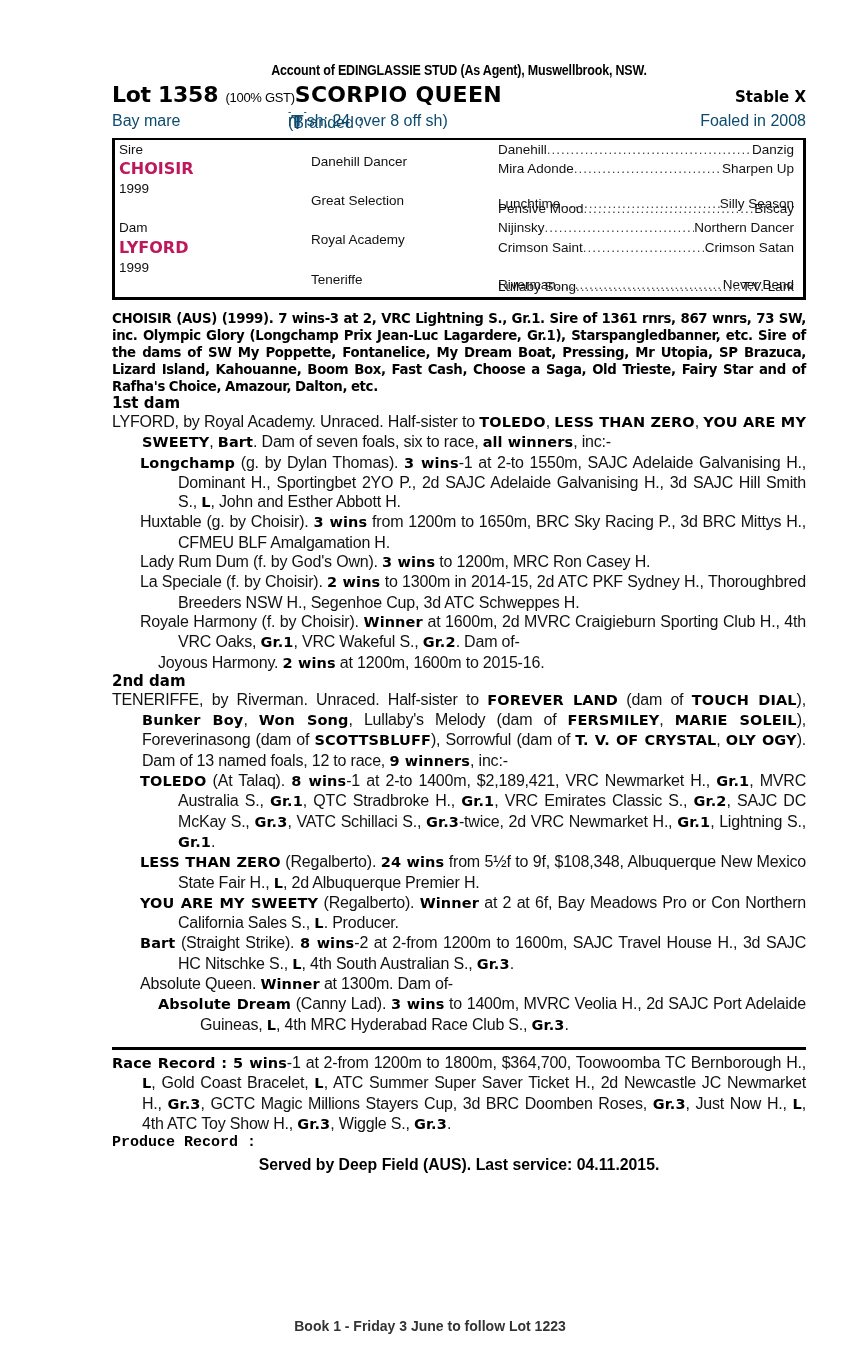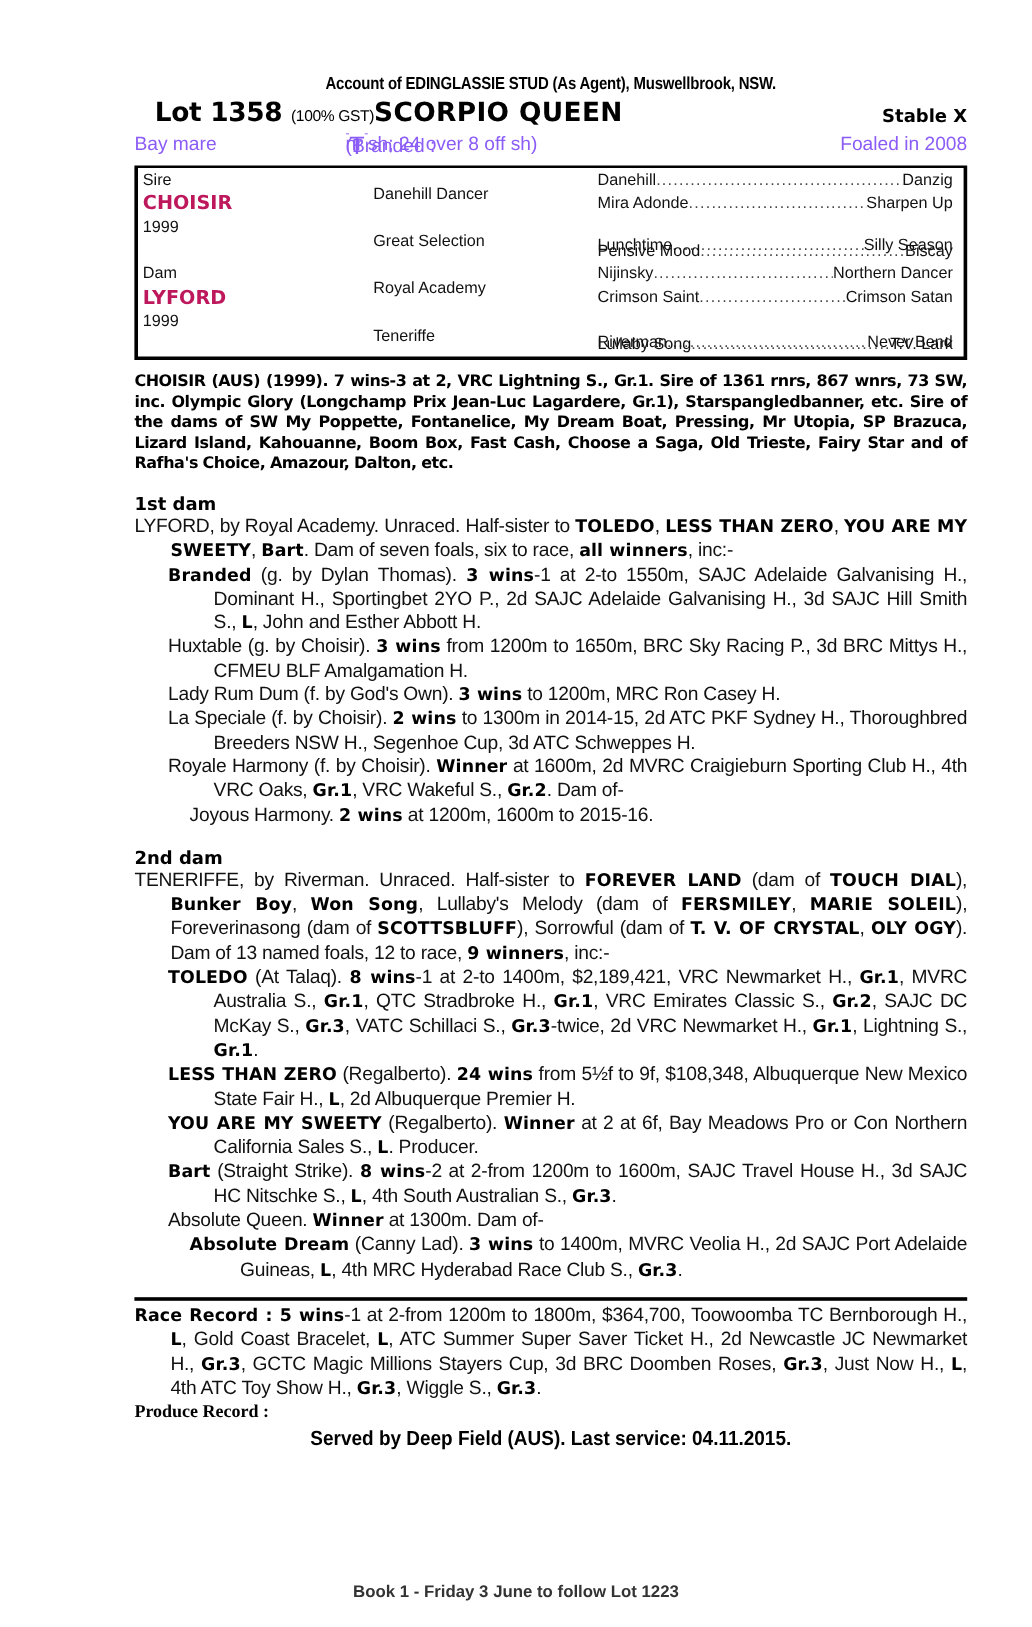--- a/index.html
+++ b/index.html
@@ -1,26 +1,26 @@
 <!DOCTYPE html>
 <html><head>
 <meta charset="utf-8">
 <style>
   html, body { margin:0; padding:0; background:#ffffff; }
   body { width:860px; height:1356px; position:relative; overflow:hidden; color:#000; font-family:"Liberation Sans", sans-serif; }
   .page { position:absolute; left:112px; top:60px; width:694px; }
 
   .account { text-align:center; font-family:"Liberation Sans", sans-serif; font-weight:bold; font-size:14.5px; letter-spacing:-0.2px; transform:scaleX(0.86); transform-origin:center; margin-top:2px; height:20px; }
-  .lotline { position:relative; height:28px; white-space:nowrap;margin-left:17px; }
+  .lotline { position:relative; height:28px; white-space:nowrap; }
   .lot-no { position:absolute; left:0; top:0; font-family:"DejaVu Sans", sans-serif; font-weight:bold; font-size:22px; letter-spacing:-0.3px; }
   .gst { font-family:"Liberation Sans", sans-serif; font-weight:normal; font-size:13px; }
   .horse-name { font-family:"DejaVu Sans", sans-serif; font-weight:bold; font-size:22px; letter-spacing:0.3px; }
   .stable { position:absolute; right:0; top:6px; font-family:"DejaVu Sans", sans-serif; font-weight:bold; font-size:15px; }
 
-  .infoline { position:relative; height:26px; font-size:16px; color:#8b5cf6; }
+  .infoline { position:relative; height:26px; font-size:16px; color:#0c4a6e; }
   .infoline span { position:absolute; top:2px; }
   .color { left:0; }
   .brand { left:176px; }
   .brand-glyph { position:relative; display:inline-block; font-size:21px; line-height:16px; padding:0 3px; top:-3px; }
   .brand-glyph::before, .brand-glyph::after { content:"-"; position:absolute; top:-10px; font-size:10px; }
   .brand-glyph::before { left:0; } .brand-glyph::after { right:0; }
   .foaled { right:0; }
 
   .ped { position:relative; border-left:3px solid #000; border-top:2px solid #000; border-right:3px solid #000; border-bottom:3px solid #000; height:157px; margin-top:2px; font-size:13.5px; color:#111; }
   .ped .cell { position:absolute; white-space:nowrap; }
@@ -28,30 +28,30 @@
   .ped .big { left:4px; font-family:"DejaVu Sans", sans-serif; font-weight:bold; font-size:16px; color:#be185d; }
   .ped .c2 { left:196px;margin-top:12px; }
   .ped .c3 { left:383px; width:296px; display:flex; }
   .ped .c3 .a { white-space:nowrap; }
   .ped .c3 .dots { flex:1; overflow:hidden; white-space:nowrap; letter-spacing:1px; color:#444; }
   .ped .c3 .dots::after { content:"........................................................................................................"; }
   .ped .c3 .b { white-space:nowrap; }
 
   .sire-para { margin-top:10px; font-family:"DejaVu Sans", sans-serif; font-weight:bold; font-size:13.3px; line-height:17px; text-align:justify; letter-spacing:-0.35px; word-spacing:-0.5px; }
 
-  .sec-h { font-family:"DejaVu Sans", sans-serif; font-weight:bold; font-size:15px; margin-top:17px; line-height:17px; }
+  .sec-h { font-family:"DejaVu Sans", sans-serif; font-weight:bold; font-size:15px; line-height:17px; }
   .para { font-size:16px; line-height:19.3px; text-align:justify; color:#111; letter-spacing:-0.2px; }
   .para b { font-family:"DejaVu Sans", sans-serif; font-weight:bold; color:#000; letter-spacing:0.1px; font-size:14.5px; }
   .hang0 { padding-left:30px; text-indent:-30px; }
   .hang1 { padding-left:66px; text-indent:-38px; margin-left:0; }
   .hang2 { padding-left:88px; text-indent:-42px; }
 
   .rule { border-top:3px solid #000; margin-top:12px; }
   .race { margin-top:3px; }
-  .produce-h { font-family:Liberation Serif, serif; font-weight:bold; font-size:15px; line-height:18px; }
+  .produce-h { font-family:Liberation Mono, monospace; font-weight:bold; font-size:15px; line-height:18px; }
   .served { text-align:center; font-family:"Liberation Sans", sans-serif; font-weight:bold; font-size:17px; transform:scaleX(0.93); line-height:22px; margin-top:2px; }
 
   .footer { position:absolute; top:1318px; left:0; width:860px; text-align:center; font-family:"Liberation Sans", sans-serif; font-weight:bold; font-size:14px; color:#333; }
 </style>
 </head>
 <body>
 
 <div class="page">
 
   <div class="account">Account of EDINGLASSIE STUD (As Agent), Muswellbrook, NSW.</div>
@@ -120,21 +120,21 @@
         <span class="dots"></span>
         <span class="b">T.V. Lark</span>
       </div>
   </div>
 
   <div class="sire-para">CHOISIR (AUS) (1999). 7 wins-3 at 2, VRC Lightning S., Gr.1. Sire of 1361 rnrs, 867 wnrs, 73 SW, inc. Olympic Glory (Longchamp Prix Jean-Luc Lagardere, Gr.1), Starspangledbanner, etc. Sire of the dams of SW My Poppette, Fontanelice, My Dream Boat, Pressing, Mr Utopia, SP Brazuca, Lizard Island, Kahouanne, Boom Box, Fast Cash, Choose a Saga, Old Trieste, Fairy Star and of Rafha's Choice, Amazour, Dalton, etc.</div>
 
   <div class="sec-h">1st dam</div>
   <div class="para hang0" style="padding-left:30px;text-indent:-30px;">LYFORD, by Royal Academy. Unraced. Half-sister to <b>TOLEDO</b>, <b>LESS THAN ZERO</b>, <b>YOU ARE MY SWEETY</b>, <b>Bart</b>. Dam of seven foals, six to race, <b>all winners</b>, inc:-</div>
   <div>
-      <div class="para hang1"><b>Branded</b> (g. by Dylan Thomas). <b>3 wins</b>-1 at 2-to 1550m, SAJC Adelaide Galvanising H., Dominant H., Sportingbet 2YO P., 2d SAJC Adelaide Galvanising H., 3d SAJC Hill Smith S., <b>L</b>, John and Esther Abbott H.</div>
+      <div class="para hang1"><b>Longchamp</b> (g. by Dylan Thomas). <b>3 wins</b>-1 at 2-to 1550m, SAJC Adelaide Galvanising H., Dominant H., Sportingbet 2YO P., 2d SAJC Adelaide Galvanising H., 3d SAJC Hill Smith S., <b>L</b>, John and Esther Abbott H.</div>
       <div class="para hang1">Huxtable (g. by Choisir). <b>3 wins</b> from 1200m to 1650m, BRC Sky Racing P., 3d BRC Mittys H., CFMEU BLF Amalgamation H.</div>
       <div class="para hang1">Lady Rum Dum (f. by God's Own). <b>3 wins</b> to 1200m, MRC Ron Casey H.</div>
       <div class="para hang1">La Speciale (f. by Choisir). <b>2 wins</b> to 1300m in 2014-15, 2d ATC PKF Sydney H., Thoroughbred Breeders NSW H., Segenhoe Cup, 3d ATC Schweppes H.</div>
       <div class="para hang1">Royale Harmony (f. by Choisir). <b>Winner</b> at 1600m, 2d MVRC Craigieburn Sporting Club H., 4th VRC Oaks, <b>Gr.1</b>, VRC Wakeful S., <b>Gr.2</b>. Dam of-</div>
     </div>
   <div>
       <div class="para hang2">Joyous Harmony. <b>2 wins</b> at 1200m, 1600m to 2015-16.</div>
     </div>
 
   <div class="sec-h">2nd dam</div>

